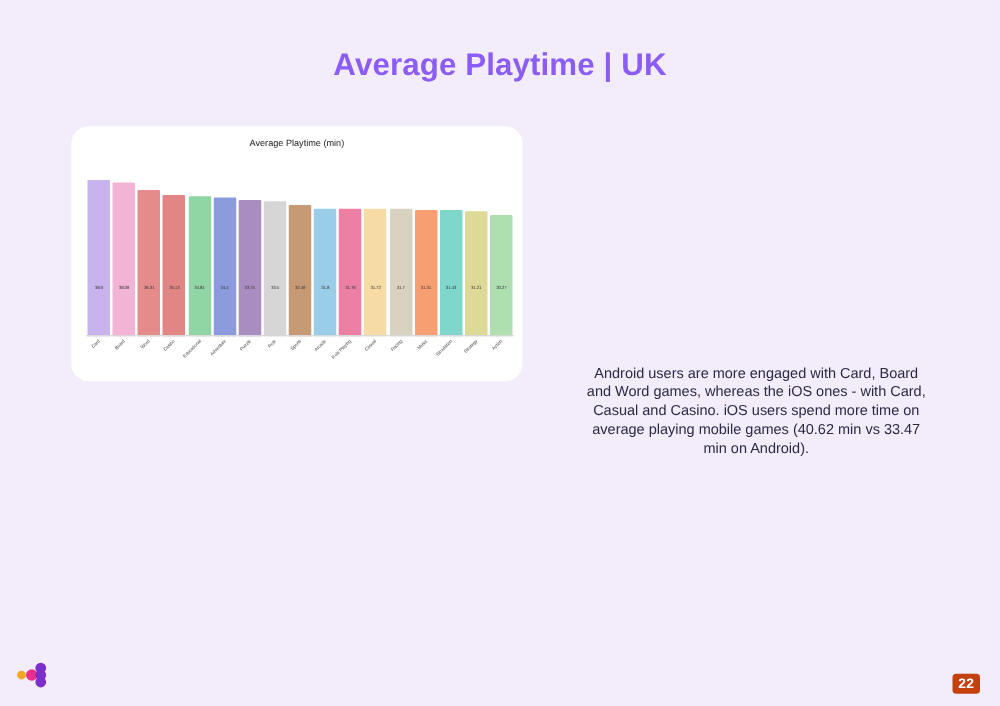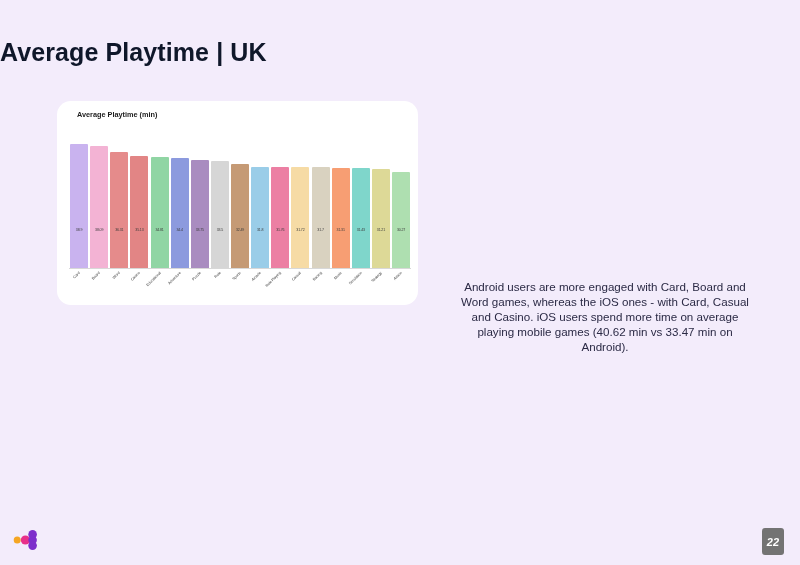--- a/index.html
+++ b/index.html
@@ -14,44 +14,44 @@
     overflow: hidden;
     position: relative;
   }
 
   
   .slide-title {
     position: absolute;
     top: 38px;
     left: 0;
     width: 800px;
+    text-align: center;
     font-size: 25px;
     font-weight: 700;
-    color: #0f172a;
+    color: #8b5cf6;
     letter-spacing: 0.1px;
   }
 
   
   .chart-card {
     position: absolute;
     left: 57px;
     top: 101px;
     width: 361px;
     height: 204px;
     background: #ffffff;
     border-radius: 14px;
   }
   .chart-title {
-    text-align: left;
+    text-align: center;
     margin-top: 9px;
     font-size: 7.3px;
-    font-weight: 700;
+    font-weight: 400;
     color: #1c1c1c;
     line-height: 1.35;
-    padding-left: 20px;
   }
   .chart-title .line2 { display: block; }
 
   .plot {
     position: absolute;
     left: 12px;
     right: 7px;
     top: 36px;
     bottom: 36px;
   }
@@ -129,48 +129,47 @@
   .body-copy {
     position: absolute;
     left: 455px;
     top: 280px;
     width: 300px;
     text-align: center;
     font-size: 11.6px;
     line-height: 14.9px;
     color: #2b2a45;
   }
-  .body-copy p { margin: 0; }
+  .body-copy p { margin: 12px; }
 
   
   .logo {
     position: absolute;
     left: 13px;
     bottom: 14px;
     width: 28px;
     height: 22px;
   }
 
   
   .page-badge {
     position: absolute;
     right: 16px;
     bottom: 10px;
     width: 22px;
-    height: 27px;
-    background: #737373;
+    height: 16px;
+    background: #c2410c;
     border-radius: 3px;
     color: #ffffff;
     font-size: 11px;
     font-weight: 700;
     display: flex;
     align-items: center;
     justify-content: center;
     letter-spacing: 0.2px;
-    font-style: italic;
   }
 </style>
 </head>
 <body>
 
 <div class="slide-title">Average Playtime | UK</div>
 
 <div class="chart-card">
 
   <div class="chart-title">

